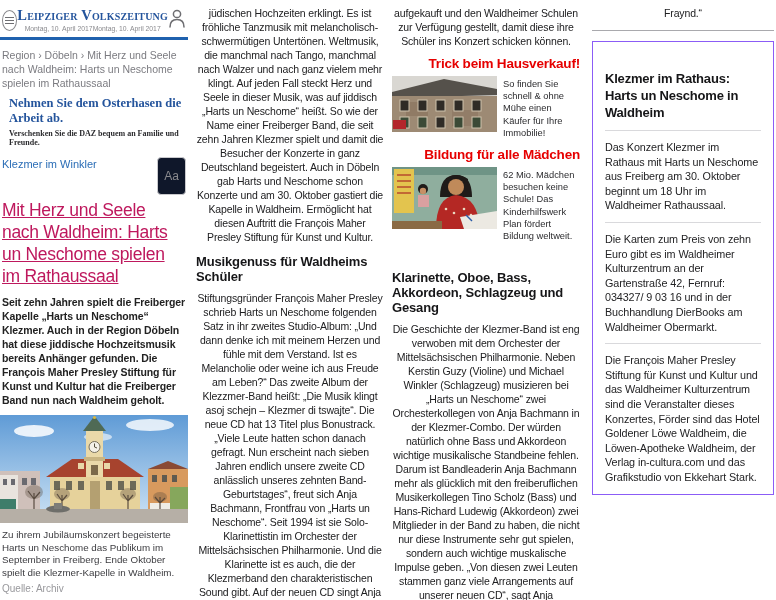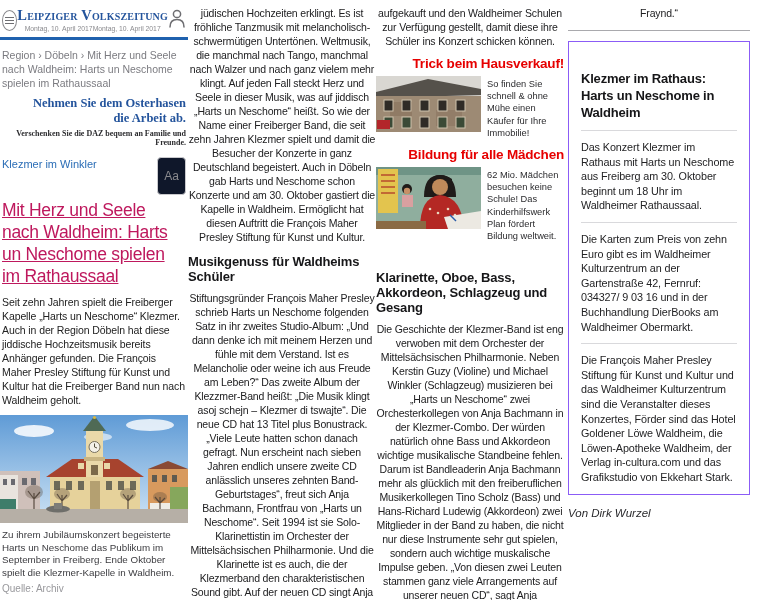--- a/index.html
+++ b/index.html
@@ -1,43 +1,43 @@
 <!DOCTYPE html>
 <html lang="de" style="--brand: #24549c; --rule: #1f61ae; --link: #2a6db6; --ad-red: #e60000; --text: #1d1d1f;"><head>
 <meta charset="utf-8">
 <style>
   * { margin:0; padding:0; box-sizing:border-box; }
   html,body { background:#fff; }
   body { font-family:"Liberation Sans", sans-serif; color:var(--text,#1d1d1f); }
-  .page { width:776px; height:600px; display:flex; gap:0; padding:0 6px 0 0; overflow:hidden; background:#fff; }
+  .page { width:776px; height:600px; display:flex; gap:8px; padding:0 6px 0 0; overflow:hidden; background:#fff; }
   .col { flex:0 0 188px; width:188px; height:600px; overflow:hidden; }
   .col4 { flex:0 0 186px; width:186px; padding-left:4px; }
 
   
   .masthead { display:flex; align-items:center; justify-content:space-between; padding:8px 2px 5px 2px; }
   .round-btn { width:21px; height:21px; border:1.5px solid #8a8a8e; border-radius:50%; display:flex; align-items:center; justify-content:center; background:#fff; cursor:pointer; }
   .burger { display:block; width:9px; height:7px; border-top:1.2px solid #6e6e72; border-bottom:1.2px solid #6e6e72; position:relative; }
   .burger::after { content:""; position:absolute; left:0; right:0; top:2.4px; border-top:1.2px solid #6e6e72; }
   .logo-block { text-align:center; flex:1; }
   .logo { font-family:"Liberation Serif", serif; font-variant:small-caps; font-weight:700; font-size:14.5px; letter-spacing:.2px; color:var(--brand,#24549c); line-height:15px; white-space:nowrap; }
   .dateline { font-size:6.8px; color:#8a8a8e; margin-top:2px; white-space:nowrap; }
   .blue-rule { height:3px; background:var(--rule,#1f61ae); }
 
   .breadcrumb { margin:8px 2px 6px 2px; font-size:10.5px; line-height:14px; color:#7b7b80; }
 
-  .promo { margin:4px 2px 10px 16px; font-family:"Liberation Serif", serif; cursor:pointer;text-align:right; }
+  .promo { margin:4px 2px 10px 9px; font-family:"Liberation Serif", serif; cursor:pointer; }
   .promo-title { color:var(--brand,#24549c); font-weight:700; font-size:12.5px; line-height:15px; }
   .promo-sub { color:#2b2b2e; font-weight:700; font-size:8px; margin-top:3px; }
 
   .kicker-row { display:flex; align-items:flex-start; justify-content:space-between; margin:10px 2px 4px 2px; }
   .kicker { color:var(--link,#2a6db6); font-size:11px; line-height:14px; cursor:pointer; }
   .fontsize-btn { border:1px solid #c9c9cd; border-radius:4px; color:#8a8a8e; font-size:12px; line-height:1; padding:12px 6px; background:#0f172a; cursor:pointer; }
 
   h1.headline { font-weight:400; font-size:17.5px; line-height:22px; letter-spacing:-.3px; color:#be185d; margin:2px 2px 8px 2px;text-decoration:underline; }
-  .lead { font-weight:400; font-size:10.5px; line-height:14px; letter-spacing:-.1px; margin:0 2px 8px 2px; color:#222; }
+  .lead { font-weight:700; font-size:10.5px; line-height:14px; letter-spacing:-.1px; margin:0 2px 8px 2px; color:#222; }
 
   figure.photo { margin:2px 0 0 0; }
   figure.photo svg { display:block; }
   .caption { font-size:9.8px; line-height:12.5px; color:#3c3c40; margin:6px 2px 0 2px; }
   .source { font-size:10px; color:#98989c; margin:4px 2px 0 2px; }
   .thin-div { border:0; border-top:1px solid #dedee0; margin:8px 2px 0 2px; }
   .pubrow { display:flex; align-items:center; gap:5px; margin:6px 2px 0 2px; color:#6e6e72; font-size:9.3px; }
   .pubrow .sep { color:#b5b5b8; font-size:11px; }
 
   .bodytext { font-size:10.5px; line-height:14px; letter-spacing:-.15px; color:#202022;text-align:center; }
@@ -275,16 +275,15 @@
     <aside class="infobox">
       <h3>Klezmer im Rathaus: Harts un Neschome in Waldheim</h3>
       <hr>
       <p>Das Konzert Klezmer im Rathaus mit Harts un Neschome aus Freiberg am 30. Oktober beginnt um 18 Uhr im Waldheimer Rathaussaal.</p>
       <hr>
       <p>Die Karten zum Preis von zehn Euro gibt es im Waldheimer Kulturzentrum an der Gartenstraße 42, Fernruf: 034327/ 9 03 16 und in der Buchhandlung DierBooks am Waldheimer Obermarkt.</p>
       <hr>
       <p>Die François Maher Presley Stiftung für Kunst und Kultur und das Waldheimer Kulturzentrum sind die Veranstalter dieses Konzertes, Förder sind das Hotel Goldener Löwe Waldheim, die Löwen-Apotheke Waldheim, der Verlag in-cultura.com und das Grafikstudio von Ekkehart Stark.</p>
     </aside>
 
-    <p class="byline">Von Dirk Wurzel</p>
   </div>
 
 </div>
 
 </body></html>

